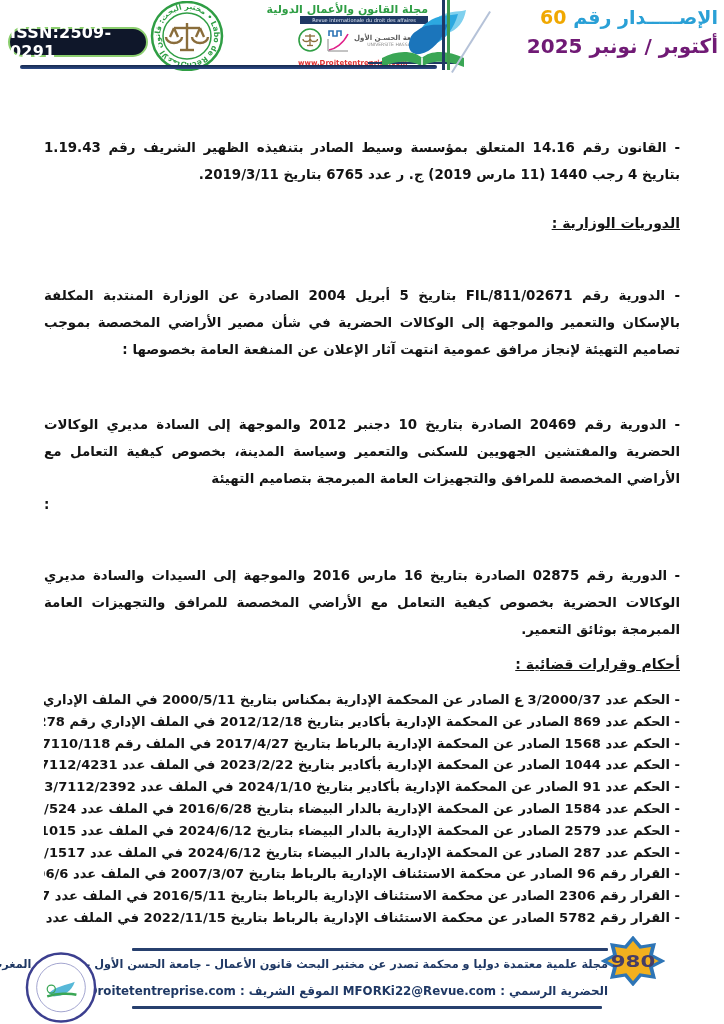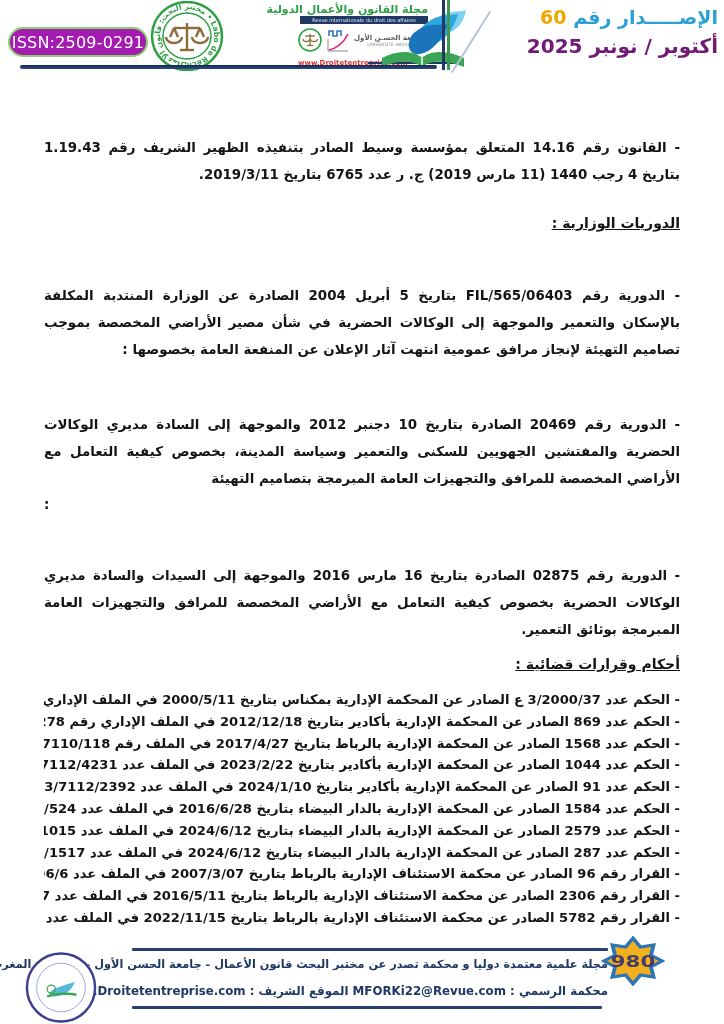--- a/index.html
+++ b/index.html
@@ -5,22 +5,22 @@
   * { margin:0; padding:0; box-sizing:border-box; }
   html,body { background:#888; }
   .page {
     position:relative; width:724px; height:1024px; margin:0 auto;
     background:#ffffff; overflow:hidden;
     font-family:"DejaVu Sans", sans-serif;
   }
   
   .issn-pill {
     position:absolute; left:8px; top:27px; width:140px; height:30px;
-    background:#a21caf; border:2px solid #8ccf6f; border-radius:16px;
-    color:#fff; font-size:16px; font-weight:normal;
+    background:#0f172a; border:2px solid #8ccf6f; border-radius:16px;
+    color:#fff; font-size:16px; font-weight:bold;
     display:flex; align-items:center; justify-content:center;
     letter-spacing:0.2px;
   }
   .seal-big { position:absolute; left:150px; top:1px; width:74px; height:70px; }
   .logo-composite { position:absolute; left:260px; top:2px; width:196px; height:68px; }
   .lc-title { position:absolute; top:1px; right:28px; color:#2f9e44; font-size:11px; font-weight:bold; white-space:nowrap; direction:rtl; }
   .lc-bar {
     position:absolute; top:14px; right:28px; width:128px; height:8px; background:#1f3864;
     color:#e8eef9; font-size:5px; text-align:center; line-height:8px; overflow:hidden; white-space:nowrap;
   }
@@ -147,21 +147,21 @@
     <div class="date-line">أكتوبر / نونبر 2025</div>
   </div>
 
   <div class="header-rule"></div>
 
   <div class="body-text">
     <p class="para p-law">- القانون رقم 14.16 المتعلق بمؤسسة وسيط الصادر بتنفيذه الظهير الشريف رقم 1.19.43 بتاريخ 4 رجب 1440 (11 مارس 2019) ج. ر عدد 6765 بتاريخ 2019/3/11.</p>
 
     <div class="sec-title">الدوريات الوزارية :</div>
 
-    <p class="para p-circ">- الدورية رقم 06403/FIL/565 بتاريخ 5 أبريل 2004 الصادرة عن الوزارة المنتدبة المكلفة بالإسكان والتعمير والموجهة إلى الوكالات الحضرية في شأن مصير الأراضي المخصصة بموجب تصاميم التهيئة لإنجاز مرافق عمومية انتهت آثار الإعلان عن المنفعة العامة بخصوصها :</p>
+    <p class="para p-circ">- الدورية رقم 02671/FIL/811 بتاريخ 5 أبريل 2004 الصادرة عن الوزارة المنتدبة المكلفة بالإسكان والتعمير والموجهة إلى الوكالات الحضرية في شأن مصير الأراضي المخصصة بموجب تصاميم التهيئة لإنجاز مرافق عمومية انتهت آثار الإعلان عن المنفعة العامة بخصوصها :</p>
     <p class="para p-circ">- الدورية رقم 20469 الصادرة بتاريخ 10 دجنبر 2012 والموجهة إلى السادة مديري الوكالات الحضرية والمفتشين الجهويين للسكنى والتعمير وسياسة المدينة، بخصوص كيفية التعامل مع الأراضي المخصصة للمرافق والتجهيزات العامة المبرمجة بتصاميم التهيئة</p>
     <div class="lone-colon">:</div>
     <p class="para p-circ">- الدورية رقم 02875 الصادرة بتاريخ 16 مارس 2016 والموجهة إلى السيدات والسادة مديري الوكالات الحضرية بخصوص كيفية التعامل مع الأراضي المخصصة للمرافق والتجهيزات العامة المبرمجة بوثائق التعمير.</p>
 
     <div class="sec-title sec-title2">أحكام وقرارات قضائية :</div>
 
     <div class="ruling">- الحكم عدد 3/2000/37 ع الصادر عن المحكمة الإدارية بمكناس بتاريخ 2000/5/11 في الملف الإداري رقم 3/99/66 غ :</div>
     <div class="ruling">- الحكم عدد 869 الصادر عن المحكمة الإدارية بأكادير بتاريخ 2012/12/18 في الملف الإداري رقم 2012/278 ش :</div>
     <div class="ruling">- الحكم عدد 1568 الصادر عن المحكمة الإدارية بالرباط بتاريخ 2017/4/27 في الملف رقم 2017/7110/118 :</div>
     <div class="ruling">- الحكم عدد 1044 الصادر عن المحكمة الإدارية بأكادير بتاريخ 2023/2/22 في الملف عدد 2022/7112/4231 :</div>
@@ -178,21 +178,21 @@
     <svg width="64" height="50" viewBox="-33 -33 66 66" preserveAspectRatio="none">
       <polygon points="30,0 18.5,7.7 21.2,21.2 7.7,18.5 0,30 -7.7,18.5 -21.2,21.2 -18.5,7.7 -30,0 -18.5,-7.7 -21.2,-21.2 -7.7,-18.5 0,-30 7.7,-18.5 21.2,-21.2 18.5,-7.7" fill="#f2b01e" stroke="#2e75b6" stroke-width="4" stroke-linejoin="miter"></polygon>
       <text x="0" y="8" text-anchor="middle" font-size="22" font-weight="bold" fill="#463e66">980</text>
     </svg>
   </div>
 
   <div class="footer-rule fr-top"></div>
   <div class="footer-text">
     <div class="ft-line1">مجلة علمية معتمدة  دوليا و محكمة تصدر عن مختبر البحث قانون الأعمال - جامعة الحسن الأول - سطات - المغرب</div>
     <div class="ft-line2">
-      <span>محكمة الرسمي : </span><span>MFORKi22@Revue.com</span><span> الموقع الشريف : </span><span>WWW.Droitetentreprise.com</span>
+      <span>الحضرية الرسمي : </span><span>MFORKi22@Revue.com</span><span> الموقع الشريف : </span><span>WWW.Droitetentreprise.com</span>
     </div>
   </div>
   <div class="footer-rule fr-bottom"></div>
 
   <div class="seal-footer">
     <svg width="90" height="73" viewBox="0 0 90 90">
       <circle cx="45" cy="45" r="42" fill="#ffffff" stroke="#3c3f8f" stroke-width="3"></circle>
       <circle cx="45" cy="45" r="30" fill="none" stroke="#8d90c4" stroke-width="1"></circle>
       <path d="M30,52 C38,44 52,42 62,38 C58,50 48,56 36,56 Z" fill="#57b8d8"></path>
       <path d="M28,56 C40,52 56,52 64,54" stroke="#3aa655" stroke-width="3" fill="none"></path>

